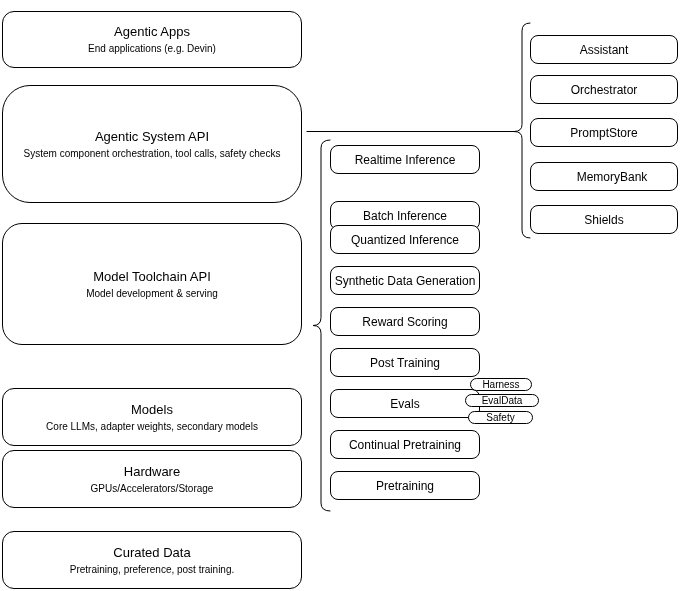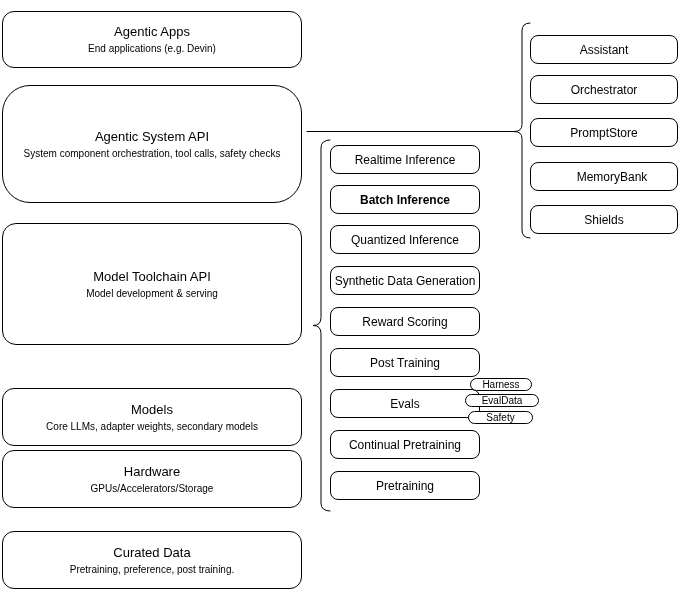--- a/index.html
+++ b/index.html
@@ -20,29 +20,29 @@
     display: flex;
     flex-direction: column;
     align-items: center;
     justify-content: center;
     text-align: center;
   }
   
   .lbox { left: 2px; width: 300px; }
   .l0 { top: 11px;   height: 57px;  border-radius: 12px; }
   .l1 { top: 85px;  height: 118px; border-radius: 28px; }
-  .l2 { top: 223px; height: 122px; border-radius: 14px; }
+  .l2 { top: 223px; height: 122px; border-radius: 20px; }
   .l3 { top: 388px; height: 58px;  border-radius: 12px; }
   .l4 { top: 450px; height: 58px;  border-radius: 12px; }
   .l5 { top: 531px; height: 58px;  border-radius: 12px; }
   .ltitle { font-size: 13px; line-height: 15px; }
   .lsub   { font-size: 10px; line-height: 12px; margin-top: 4px; }
   
   .mbox { left: 330px; width: 150px; height: 29px; border-radius: 8px; font-size: 12px; }
-  .m0 { top: 145px; } .m1 { top: 185px; font-weight: bold; } .m2 { top: 225px; }
+  .m0 { top: 145px; } .m1 { top: 201px; } .m2 { top: 225px; }
   .m3 { top: 266px; } .m4 { top: 307px; } .m5 { top: 348px; }
   .m6 { top: 389px; } .m7 { top: 430px; } .m8 { top: 471px; }
   
   .pill { height: 13px; border-radius: 7px; font-size: 10px; line-height: 11px; z-index: 3; }
   .p0 { left: 470px; top: 378px; width: 62px; }
   .p1 { left: 465px; top: 394px; width: 74px; }
   .p2 { left: 468px; top: 411px; width: 65px; }
   
   .rbox { left: 530px; width: 148px; height: 29px; border-radius: 8px; font-size: 12px; }
   .r0 { top: 35px; } .r1 { top: 75px; } .r2 { top: 118px; }

